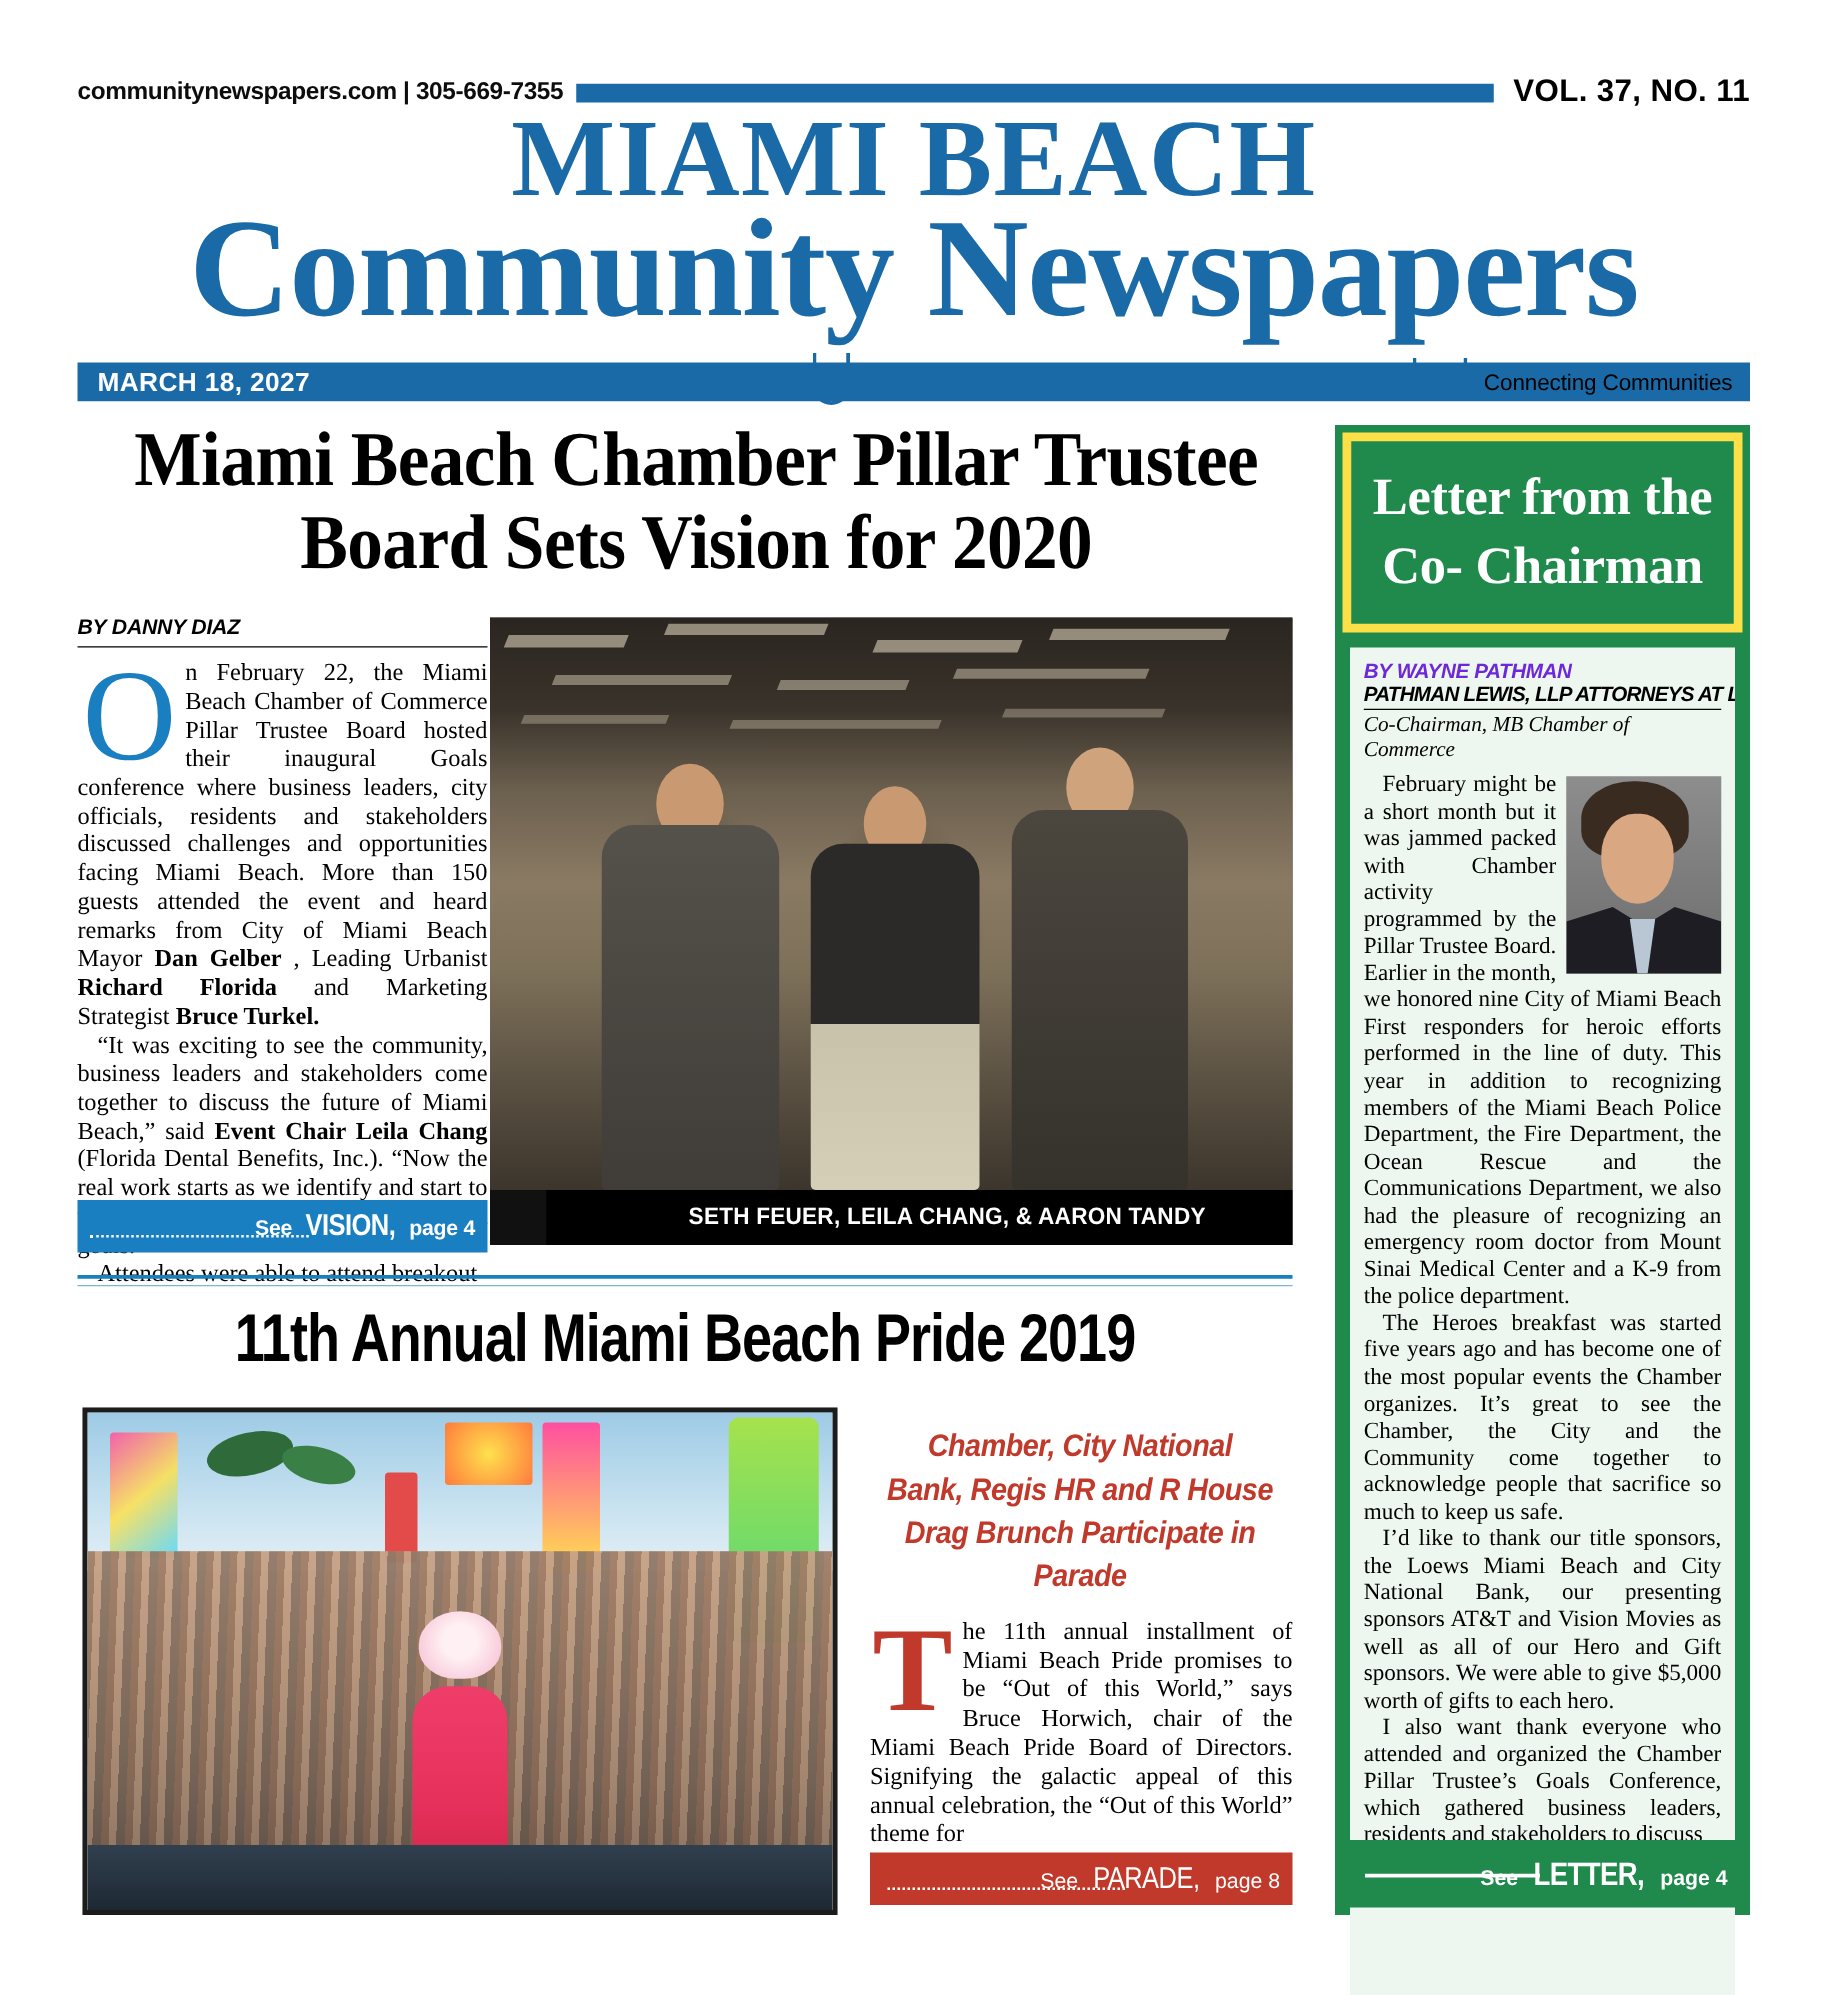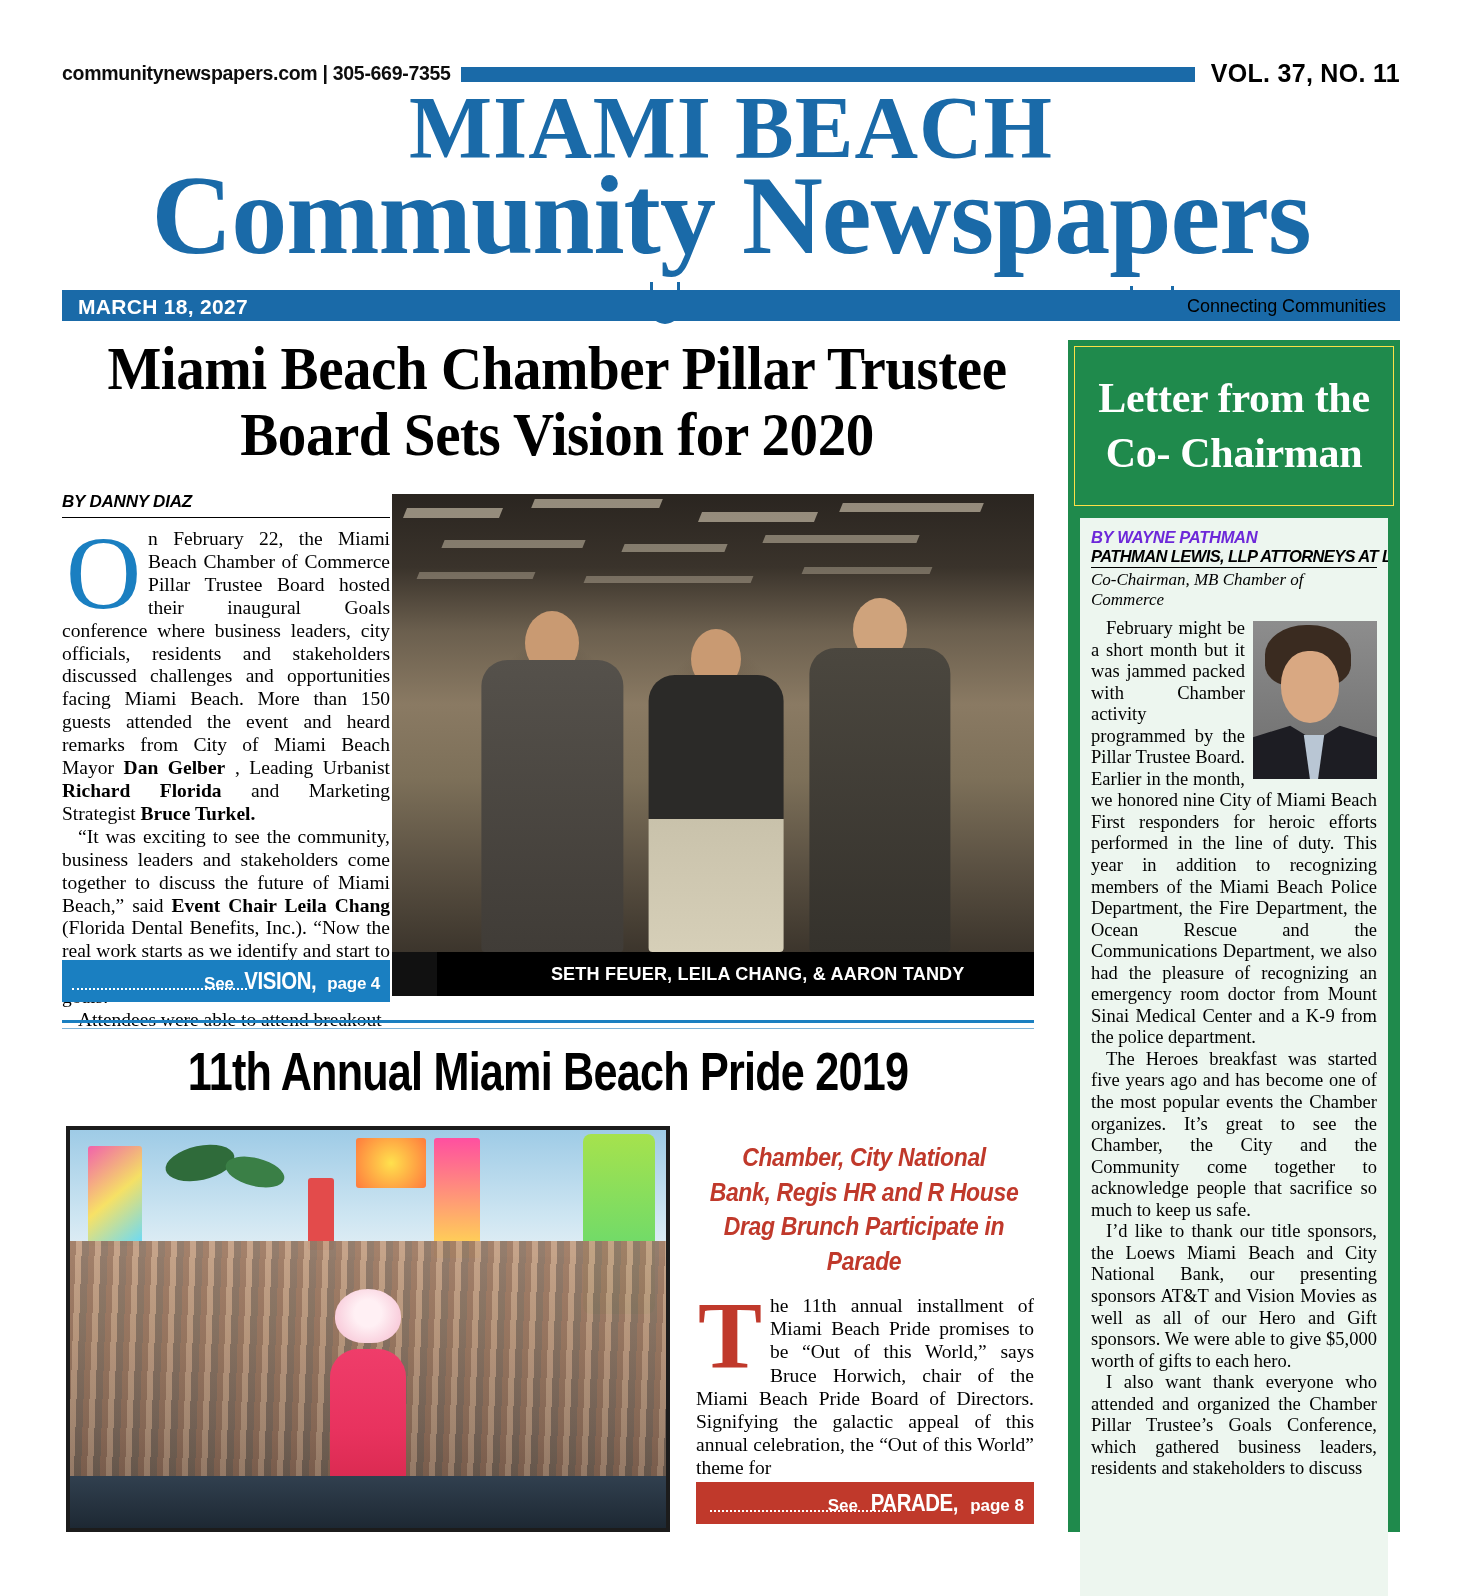--- a/index.html
+++ b/index.html
@@ -370,21 +370,21 @@
   }
   .jump-red .dots {
     position: absolute;
     left: 14px; bottom: 12px;
     width: 190px;
     border-bottom: 2px dotted #ffffff;
   }
   .jump-red .jtxt {
     color: #fff;
     font-family: "Liberation Sans", sans-serif;
-    font-weight: bold;
+    font-weight: normal;
     font-size: 17px;
     white-space: nowrap;
     margin-left: 20px;
   }
   .jump-red .jtxt .big {
     font-size: 24px;
     letter-spacing: -0.5px;
     transform: scaleX(0.85);
     display: inline-block;
   }
@@ -392,21 +392,21 @@
   
   .rail {
     position: absolute;
     left: 1068px; top: 340px;
     width: 332px; height: 1192px;
     background: #1f8a4c;
     padding: 6px;
   }
   .rail-head {
     height: 160px;
-    border: 1px solid #fde047;
+    border: 7px solid #fde047;
     display: flex;
     flex-direction: column;
     align-items: center;
     justify-content: center;
     color: #ffffff;
     font-family: "Liberation Serif", serif;
     font-weight: bold;
     font-size: 42px;
     line-height: 1.32;
     letter-spacing: -0.3px;
@@ -655,15 +655,23 @@
           <div class="suit"></div>
           <div class="shirt"></div>
         </div>
         <p>February might be a short month but it was jammed packed with Chamber activity programmed by the Pillar Trustee Board. Earlier in the month, we honored nine City of Miami Beach First responders for heroic efforts performed in the line of duty. This year in addition to recognizing members of the Miami Beach Police Department, the Fire Department, the Ocean Rescue and the Communications Department, we also had the pleasure of recognizing an emergency room doctor from Mount Sinai Medical Center and a K-9 from the police department.</p>
         <p>The Heroes breakfast was started five years ago and has become one of the most popular events the Chamber organizes. It’s great to see the Chamber, the City and the Community come together to acknowledge people that sacrifice so much to keep us safe.</p>
         <p>I’d like to thank our title sponsors, the Loews Miami Beach and City National Bank, our presenting sponsors AT&amp;T and Vision Movies as well as all of our Hero and Gift sponsors. We were able to give $5,000 worth of gifts to each hero.</p>
         <p>I also want thank everyone who attended and organized the Chamber Pillar Trustee’s  Goals Conference, which  gathered business leaders, residents and stakeholders to discuss</p>
       </div>
     </div>
 
+    <div class="rail-jump">
+      <span class="dots"></span>
+      <span class="jtxt">
+        <span>See</span>
+        <span class="big">LETTER,</span>
+        <span>page 4</span>
+      </span>
+    </div>
   </div>
 
 </div>
 
 </body></html>

